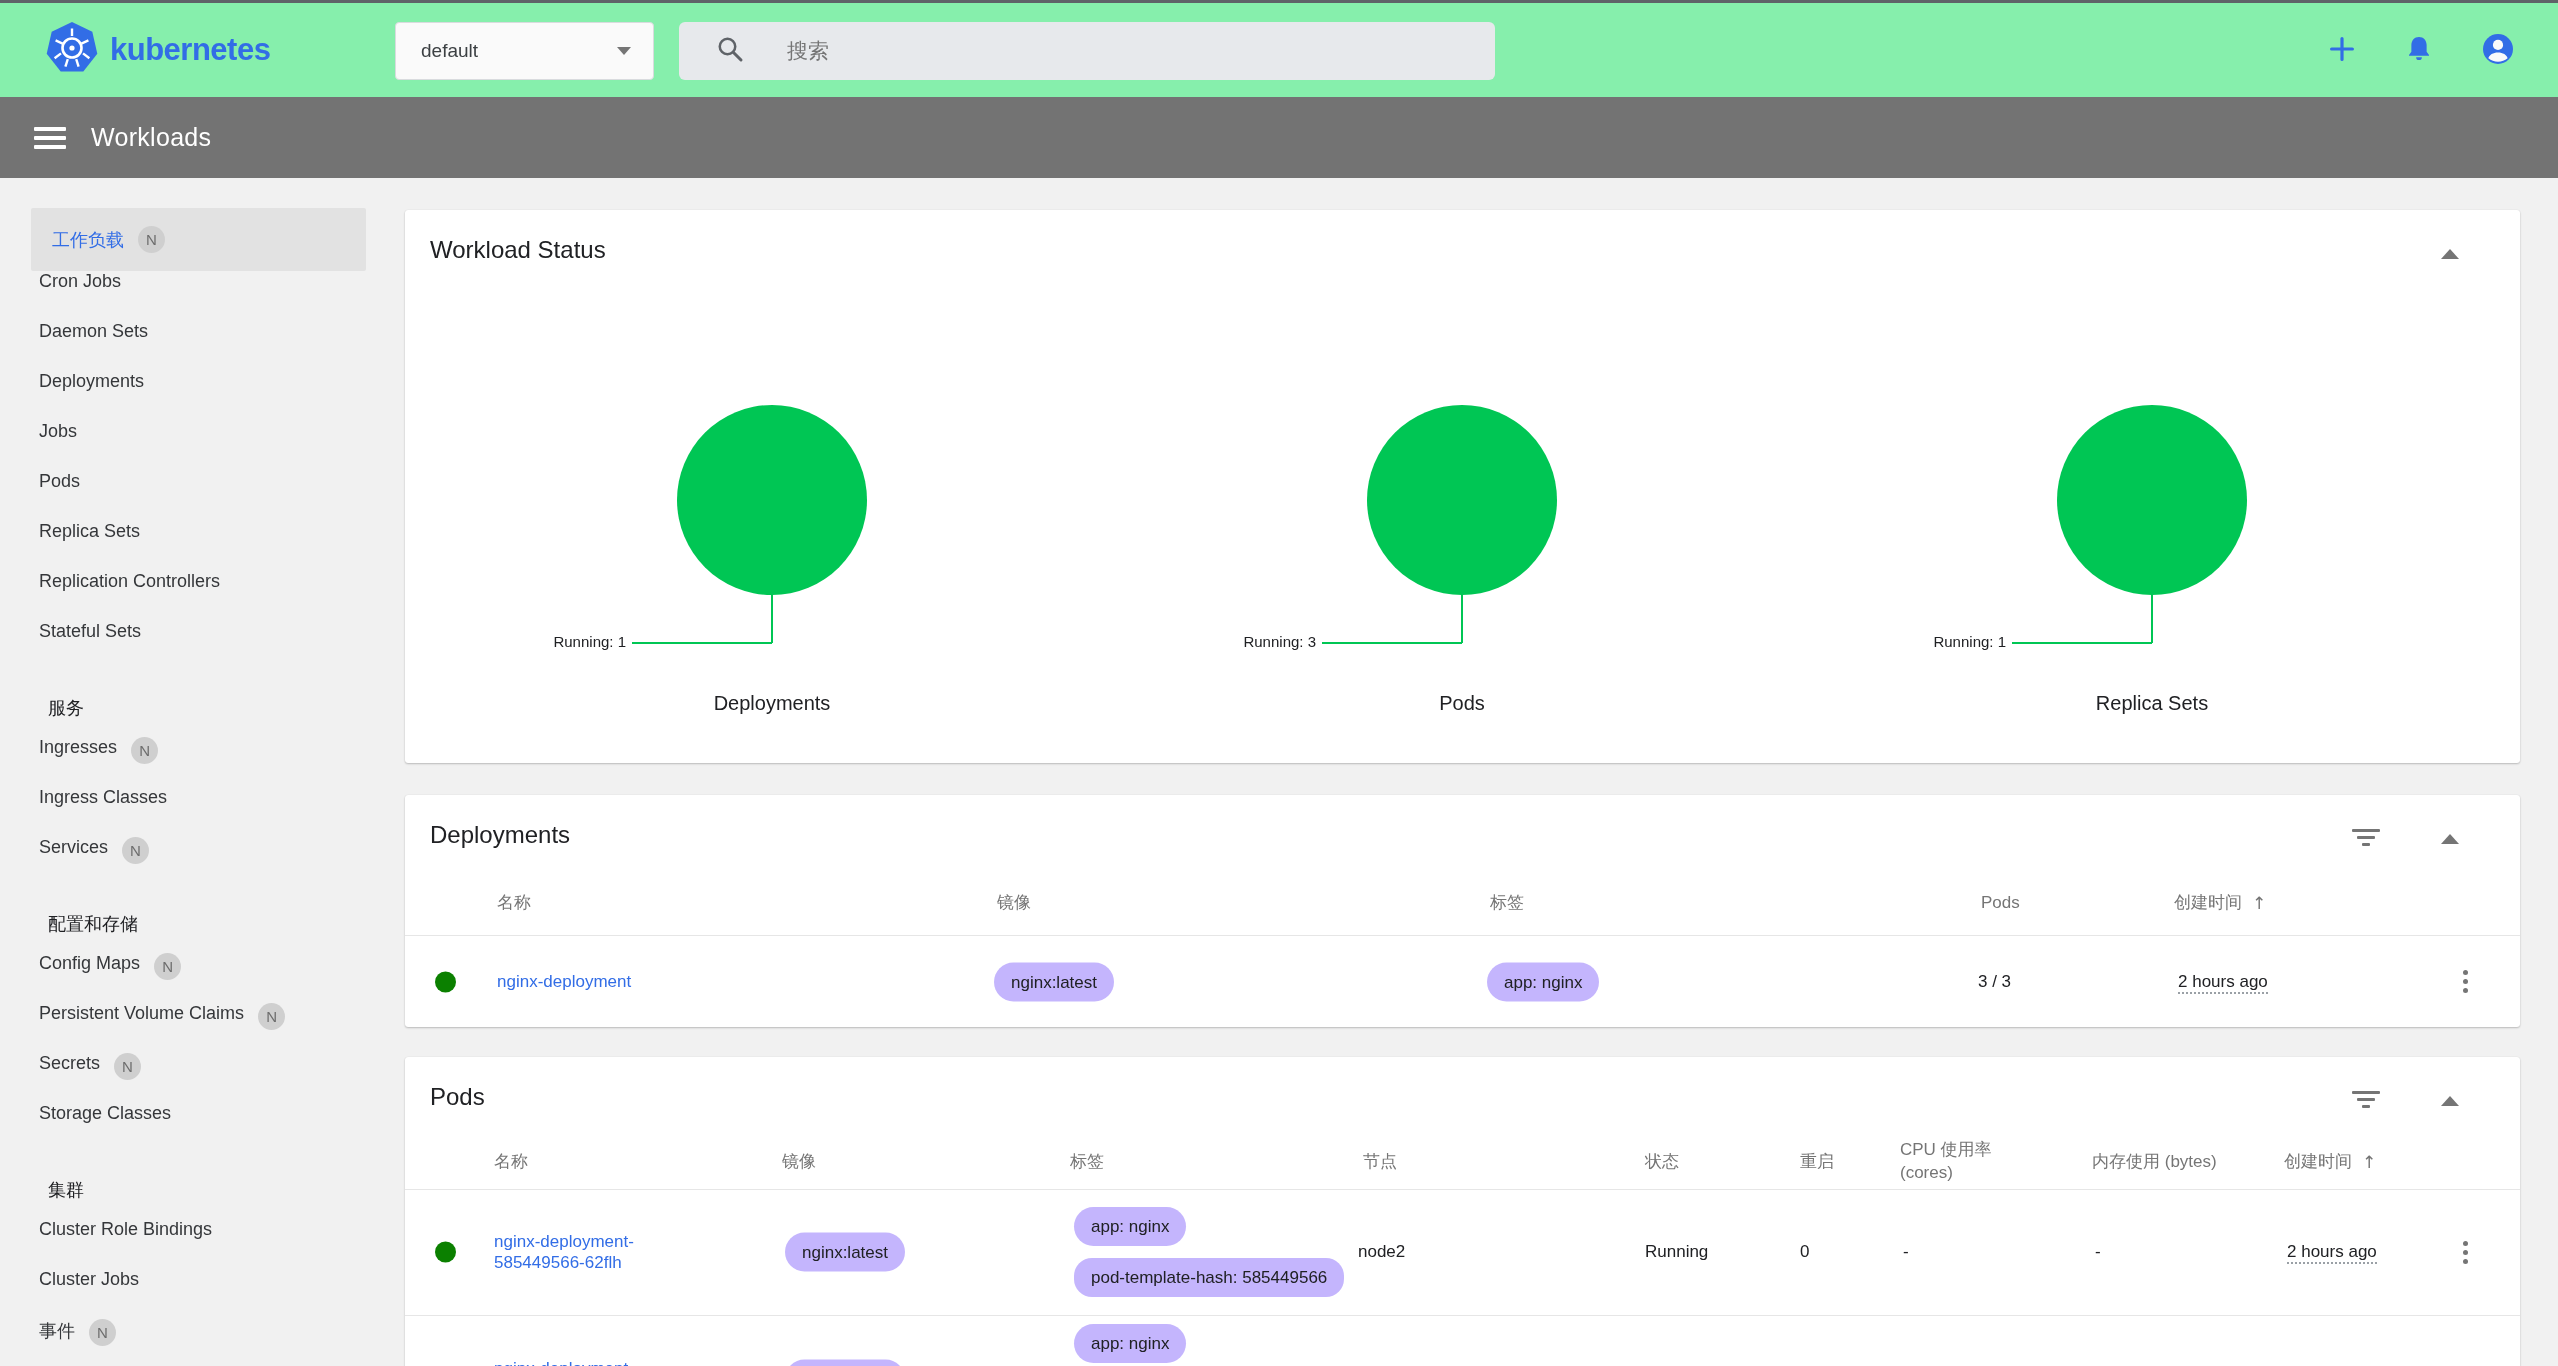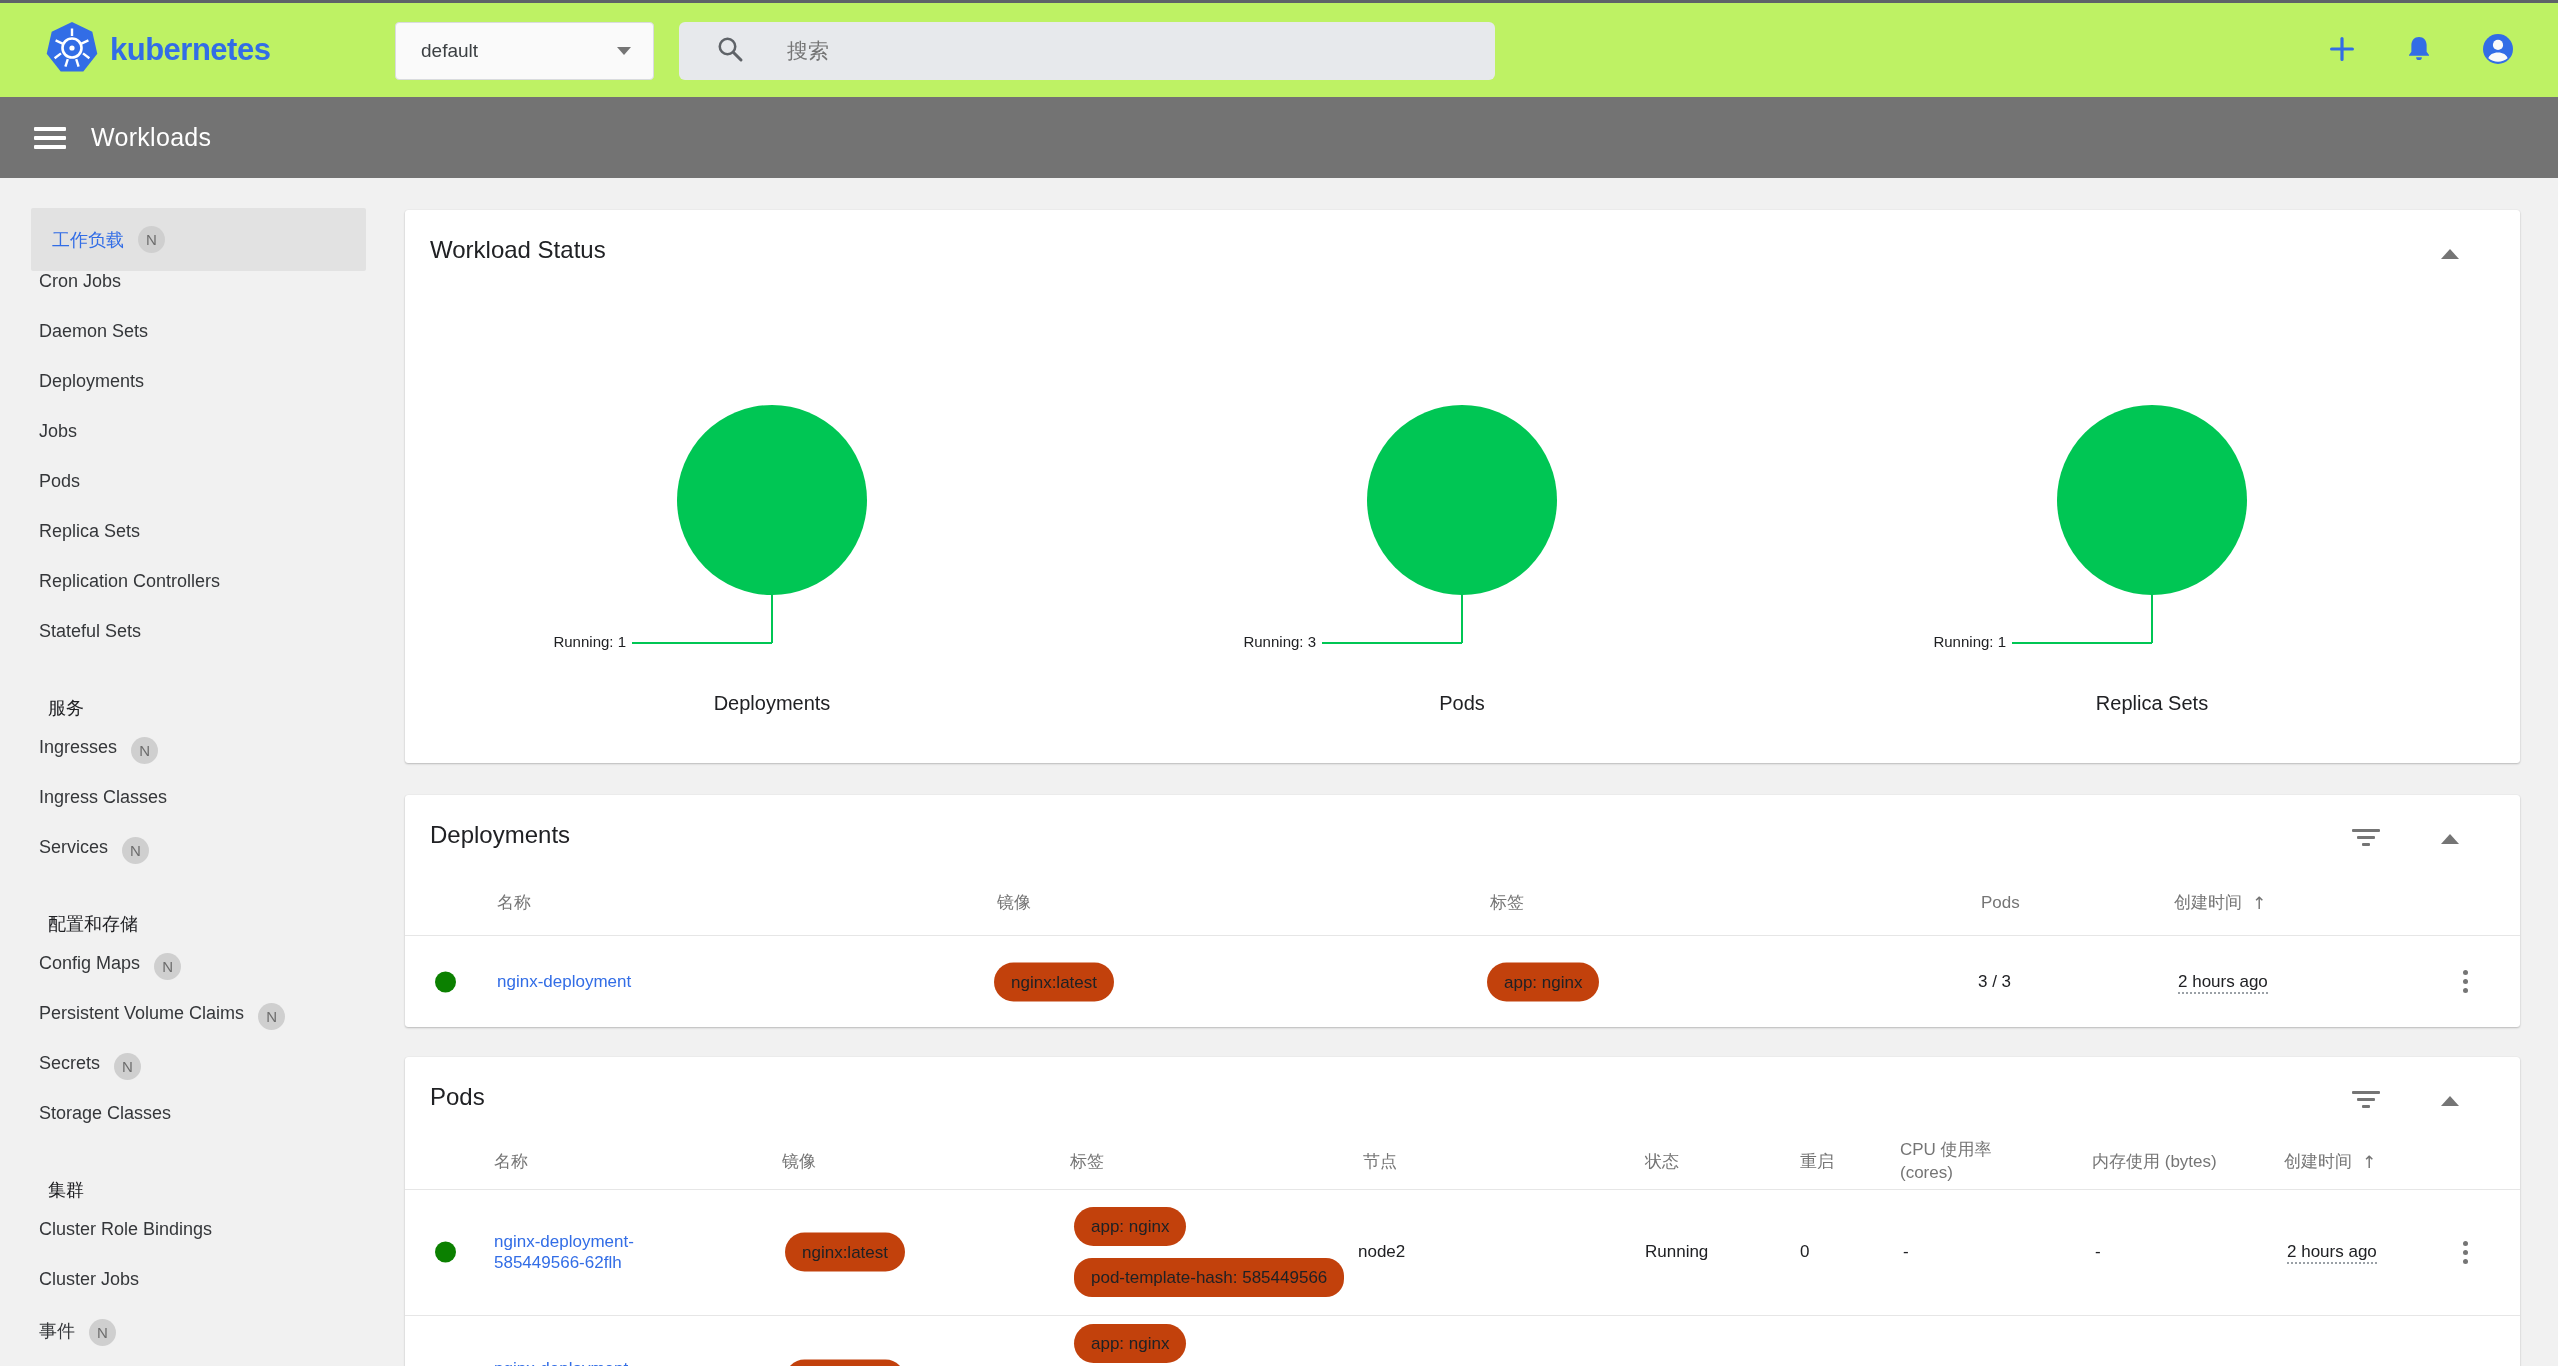--- a/index.html
+++ b/index.html
@@ -4,21 +4,21 @@
 <style>
   html,body{margin:0;padding:0;}
   body{
     width:2558px;height:1366px;overflow:hidden;position:relative;
     background:#f1f1f1;color:#202124;
     font-family:"Liberation Sans","DejaVu Sans",sans-serif;
   }
   
   .top-edge{position:absolute;top:0;left:0;right:0;height:3px;background:#5f6368;z-index:20;}
   
-  .header{position:absolute;top:3px;left:0;right:0;height:94px;background:#bef264;z-index:10;}
+  .header{position:absolute;top:3px;left:0;right:0;height:94px;background:#86efac;z-index:10;}
   .brand{position:absolute;left:46px;top:21px;height:52px;display:flex;align-items:center;gap:12px;}
   .brand-name{font-size:31px;font-weight:bold;color:#326de6;letter-spacing:-0.5px;}
   .ns-select{position:absolute;left:395px;top:19px;width:259px;height:58px;border:1px solid #d9dbde;
     border-radius:4px;display:flex;align-items:center;padding:0 22px 0 25px;box-sizing:border-box;cursor:pointer;background:#fafafa;}
   .ns-value{font-size:19px;color:#3c4043;flex:1;}
   .ns-caret{width:0;height:0;border-left:7px solid transparent;border-right:7px solid transparent;border-top:8px solid #757575;}
   .searchbar{position:absolute;left:679px;top:19px;width:816px;height:58px;background:#e7e9ec;border-radius:6px;
     display:flex;align-items:center;padding-left:36px;box-sizing:border-box;gap:40px;}
   .search-input{border:none;background:transparent;outline:none;font-size:21px;color:#3c4043;width:640px;font-family:inherit;}
   .search-input::placeholder{color:#757575;opacity:1;}
@@ -60,21 +60,21 @@
   .annotation{position:absolute;right:calc(50% + 146px);top:423px;font-size:15px;color:#202124;white-space:nowrap;}
   .caption{position:absolute;left:0;right:0;top:482px;text-align:center;font-size:20px;color:#202124;}
   
   .th{position:absolute;font-size:17px;color:#757575;display:flex;align-items:flex-start;gap:10px;white-space:nowrap;line-height:24px;}
   .sort-arrow{font-family:"DejaVu Sans",sans-serif;color:#757575;font-size:17px;}
   .tdivider{position:absolute;left:0;right:0;height:1px;background:#e6e6e6;}
   .trow{position:absolute;left:0;right:0;}
   .cell{position:absolute;top:50%;transform:translateY(-50%);font-size:17px;color:#202124;white-space:nowrap;}
   .status-dot{width:21px;height:21px;border-radius:50%;background:#0b8000;display:block;}
   .link{color:#326de6;text-decoration:none;font-size:17px;cursor:pointer;}
-  .chip{display:inline-block;background:#c2410c;border-radius:20px;padding:9px 17px;font-size:17px;color:#202124;line-height:21px;text-align:right;}
+  .chip{display:inline-block;background:#c4b5fd;border-radius:20px;padding:9px 17px;font-size:17px;color:#202124;line-height:21px;text-align:right;}
   .chip.wrap{max-width:250px;white-space:normal;word-break:break-all;border-radius:18px;}
   .created{border-bottom:2px dotted #9aa0a6;padding-bottom:1px;}
   .kebab{position:absolute;right:40px;top:50%;transform:translateY(-50%);width:30px;height:36px;
     display:flex;flex-direction:column;align-items:center;justify-content:center;gap:4px;cursor:pointer;}
   .kebab i{width:5px;height:5px;border-radius:50%;background:#757575;display:block;}
   .pod-name{width:185px;line-height:21px;height:42px;overflow:hidden;white-space:normal;display:block;}
   .labels-cell{position:absolute;left:669px;top:50%;transform:translateY(-50%);display:flex;flex-direction:column;align-items:flex-start;gap:12px;}
   .labels-cell.top-anchored{top:8px;transform:none;}
   .cpu-th{white-space:normal;width:130px;line-height:23px;}
 </style>

